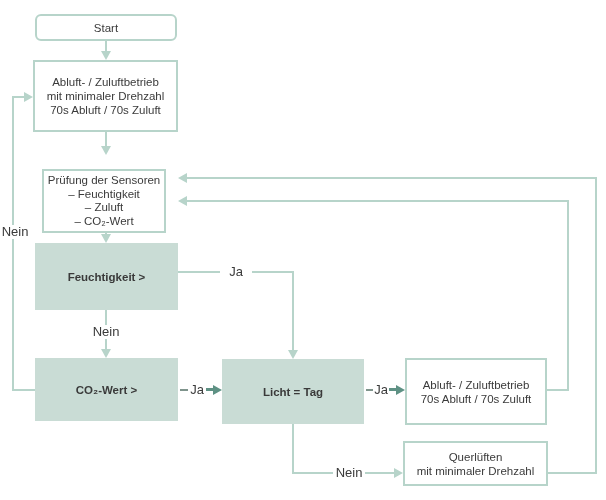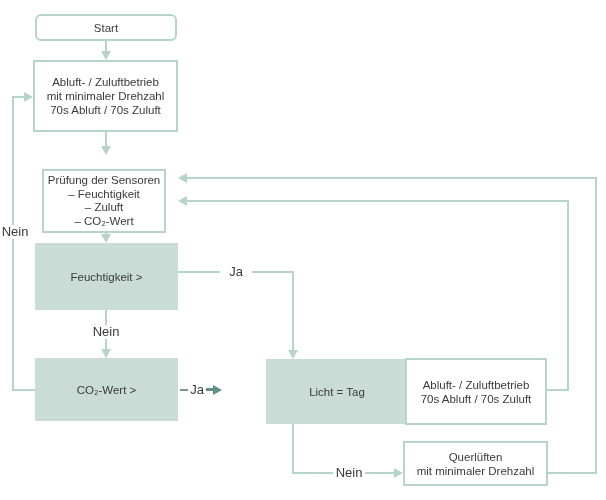--- a/index.html
+++ b/index.html
@@ -19,21 +19,21 @@
     flex-direction: column;
     align-items: center;
     justify-content: center;
     text-align: center;
     font-size: 11.5px;
     line-height: 14px;
     background: #ffffff;
     border: 2px solid var(--line, #b7d4ca);
   }
   .node.rounded { border-radius: 6px; }
-  .node.filled { background: var(--fill, #c9dcd5); border: none; }
+  .node.filled { background: var(--fill, #c9dcd5); border: none; font-weight: bold; }
   .hline, .vline { position: absolute; background: var(--line, #b7d4ca); }
   .hline { height: 2px; }
   .vline { width: 2px; }
   .ah { position: absolute; width: 0; height: 0; }
   .ah.down  { border-left: 5px solid transparent; border-right: 5px solid transparent; border-top: 9px solid var(--line, #b7d4ca); }
   .ah.right { border-top: 5px solid transparent; border-bottom: 5px solid transparent; border-left: 9px solid var(--line, #b7d4ca); }
   .ah.left  { border-top: 5px solid transparent; border-bottom: 5px solid transparent; border-right: 9px solid var(--line, #b7d4ca); }
   .ah.dark-right { border-top: 5px solid transparent; border-bottom: 5px solid transparent; border-left: 9px solid var(--arrow_dark, #5e9184); }
   .dash { position: absolute; height: 2px; background: var(--dash, #7f948c); }
   .tail { position: absolute; height: 3px; background: var(--arrow_dark, #5e9184); }
@@ -117,21 +117,21 @@
   </div>
 
   <div class="node filled" style="left:35px; top:243px; width:143px; height:67px;">
     <div>Feuchtigkeit &gt;</div>
   </div>
 
   <div class="node filled" style="left:35px; top:358px; width:143px; height:63px;">
     <div>CO₂-Wert &gt;</div>
   </div>
 
-  <div class="node filled" style="left:222px; top:359px; width:142px; height:65px;margin-left:44px;">
+  <div class="node filled" style="left:222px; top:359px; width:142px; height:65px;">
     <div>Licht = Tag</div>
   </div>
 
   <div class="node" style="left:405px; top:358px; width:142px; height:67px;">
     <div>Abluft- / Zuluftbetrieb</div>
     <div>70s Abluft / 70s Zuluft</div>
   </div>
 
   <div class="node" style="left:403px; top:441px; width:145px; height:45px;">
     <div>Querlüften</div>

